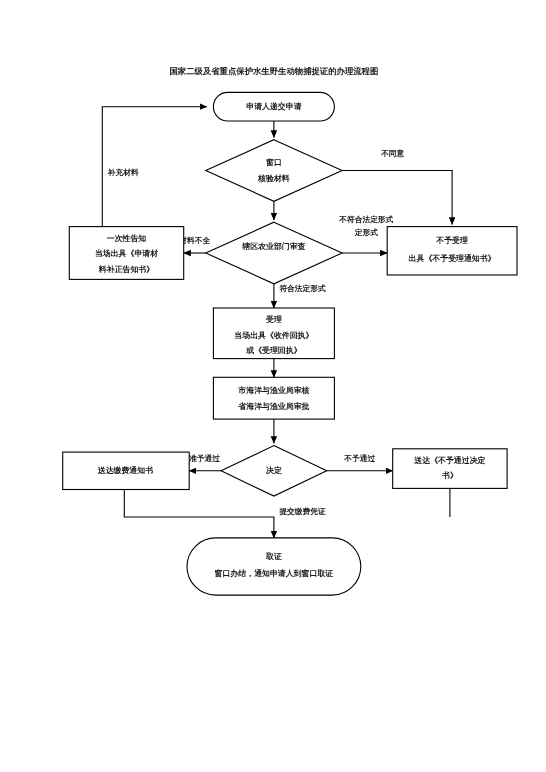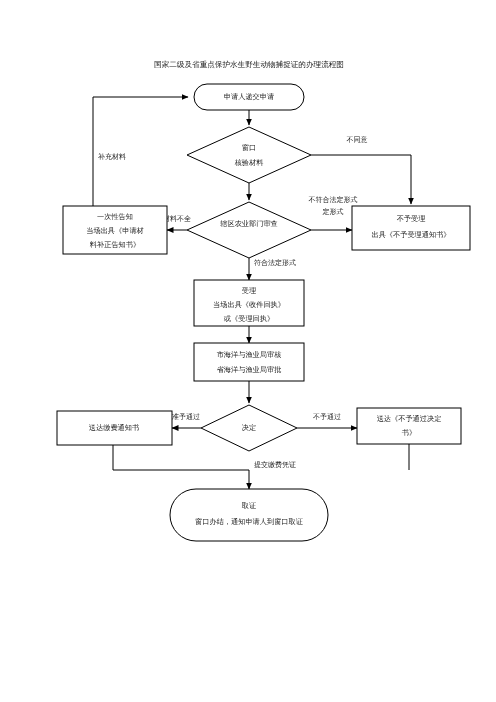--- a/index.html
+++ b/index.html
@@ -13,20 +13,21 @@
     height: 702px;
     font-family: "DejaVu Sans", "Liberation Sans", sans-serif;
     color: #111111;
     overflow: hidden;
   }
   #canvas {
     position: relative;
     width: 484px;
     height: 702px;
     background: #ffffff;
+    font-weight: bold;
   }
   svg.flow {
     display: block;
     width: 496px;
     height: 702px;
   }
   .node-shape {
     fill: #ffffff;
     stroke: #000000;
     stroke-width: 1;

